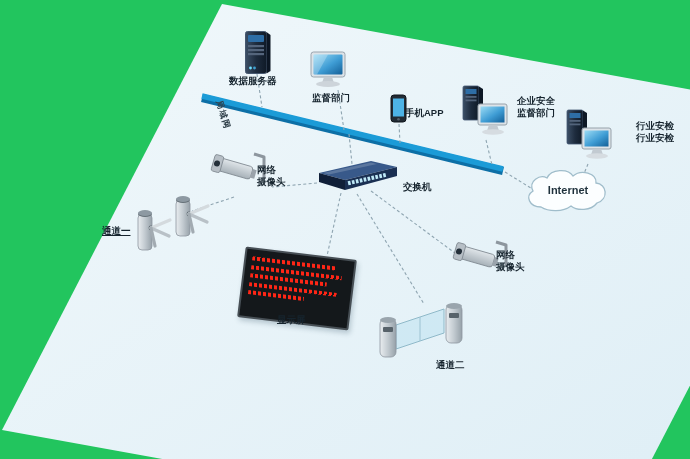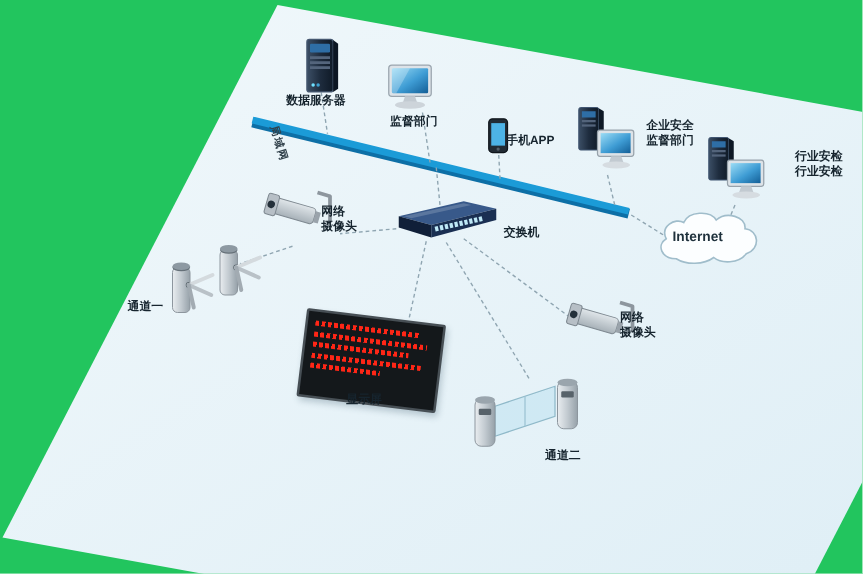--- a/index.html
+++ b/index.html
@@ -3,21 +3,21 @@
 <meta charset="utf-8">
 <style>
   html,body{margin:0;padding:0;background:#ffffff;}
   .canvas{position:relative;width:690px;height:459px;background:#22c55e;overflow:hidden;
           font-family:"Liberation Sans",sans-serif;}
   .layer{position:absolute;left:0;top:0;width:690px;height:459px;}
   .node{position:absolute;}
   .lbl{position:absolute;font-size:9.5px;font-weight:bold;color:#16242e;line-height:11.5px;white-space:nowrap;}
   .lan-text{position:absolute;left:224px;top:99px;font-size:8.5px;font-weight:bold;color:#31414b;
             transform:rotate(73deg);transform-origin:0 0;letter-spacing:1.5px;}
-  .cloud-text{position:absolute;left:538px;top:184px;width:60px;
+  .cloud-text{position:absolute;left:538px;top:184px;width:60px;text-align:center;
               font-size:11px;font-weight:bold;color:#1f313c;}
   .display-box{position:absolute;left:241px;top:253px;width:96px;height:60px;transform:rotate(7deg);
                background:#14181b;border:2px solid #474f55;border-radius:2px;
                box-shadow:2px 3px 5px rgba(40,70,90,.25);padding:7px 6px 0 6px;}
   .led-row{height:4px;margin-bottom:4.5px;
            background:repeating-linear-gradient(90deg,#ff2616 0 3px,rgba(0,0,0,0) 3px 5px);}
 </style>
 </head>
 <body>
 
@@ -206,21 +206,21 @@
         <rect x="0" y="6" width="14" height="36" rx="4" fill="url(#gPost)" stroke="#8d969e" stroke-width=".8"></rect>
         <ellipse cx="7" cy="6" rx="7" ry="3" fill="#657078"></ellipse>
         <ellipse cx="7" cy="5" rx="7" ry="3" fill="#8d99a2"></ellipse>
         <circle cx="13" cy="20" r="2.4" fill="#5d686f"></circle>
         <line x1="13" y1="20" x2="32" y2="12" stroke="#d4dade" stroke-width="3.2" stroke-linecap="round"></line>
         <line x1="13" y1="20" x2="31" y2="28" stroke="#b9c1c7" stroke-width="3.2" stroke-linecap="round"></line>
         <line x1="13" y1="20" x2="17" y2="38" stroke="#a2abb2" stroke-width="3.2" stroke-linecap="round"></line>
       </g>
     </svg>
   </div>
-  <div class="lbl" style="left:102px;top:240px;">通道一</div>
+  <div class="lbl" style="left:102px;top:225px;text-decoration:underline;">通道一</div>
 
   <div class="display-box">
     <div class="led-row" style="width:88%"></div>
     <div class="led-row" style="width:95%"></div>
     <div class="led-row" style="width:80%"></div>
     <div class="led-row" style="width:92%"></div>
     <div class="led-row" style="width:58%"></div>
   </div>
   <div class="lbl" style="left:277px;top:314px;">显示屏</div>
 

